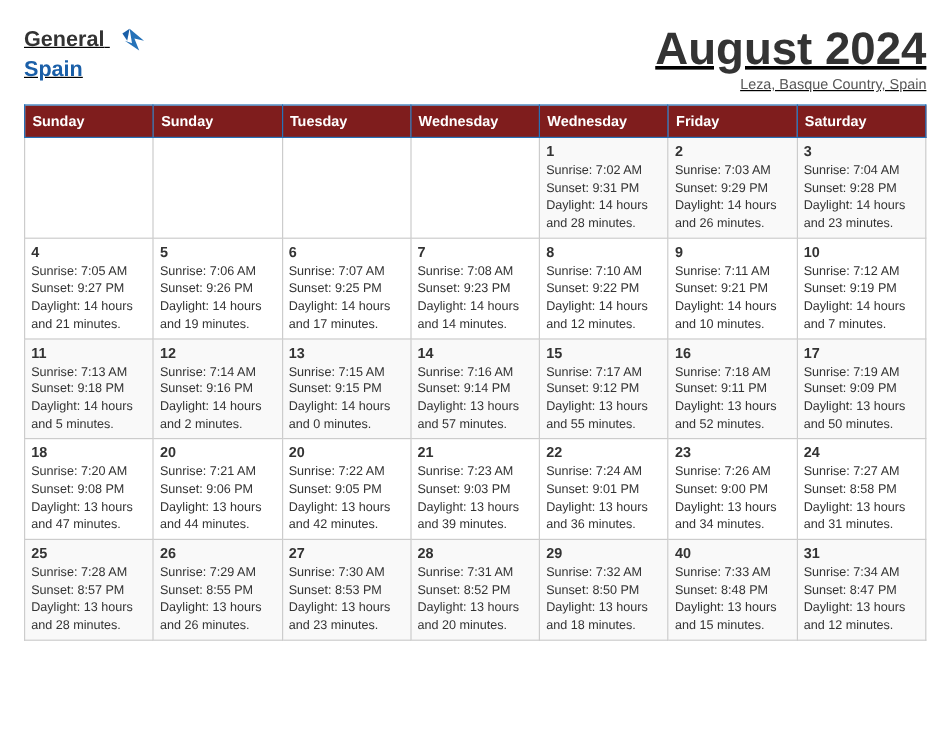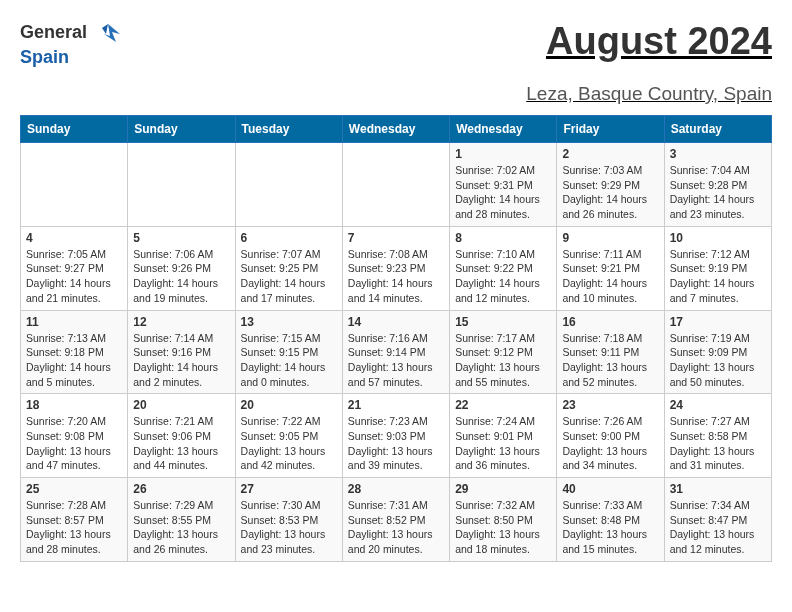--- a/index.html
+++ b/index.html
@@ -12,20 +12,21 @@
     }
     .header-area {
       display: flex;
       justify-content: space-between;
       align-items: flex-start;
       margin-bottom: 10px;
     }
     .logo {
       display: flex;
       align-items: center;
+      text-decoration: underline;
     }
     .logo-text-general {
       font-size: 18px;
       font-weight: bold;
       color: #333;
     }
     .logo-text-blue {
       font-size: 18px;
       font-weight: bold;
       color: #1a5fa8;
@@ -38,31 +39,30 @@
     .title-area {
       text-align: right;
       text-decoration: underline;
     }
     .main-title {
       font-size: 38px;
       font-weight: bold;
       color: #333;
     }
     .subtitle {
-      font-size: 19px;
+      font-size: 12px;
       color: #555;
-      margin-top: 20px;
     }
     table {
       width: 100%;
       border-collapse: collapse;
       font-size: 11px;
     }
     thead tr th {
-      background-color: #0369a1;
+      background-color: #7f1d1d;
       color: #fff;
       text-align: left;
       padding: 6px 6px;
       font-size: 12px;
       font-weight: bold;
       border: 1px solid #2672b8;
     }
     tbody tr td {
       border: 1px solid #ccc;
       vertical-align: top;

